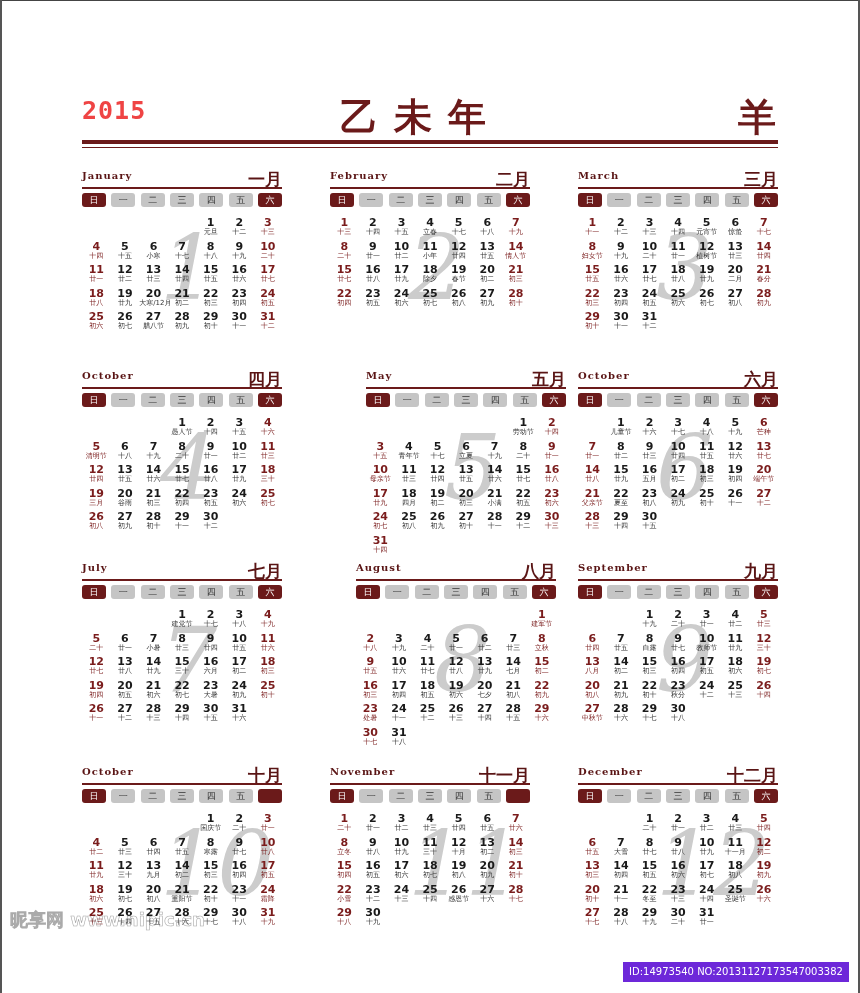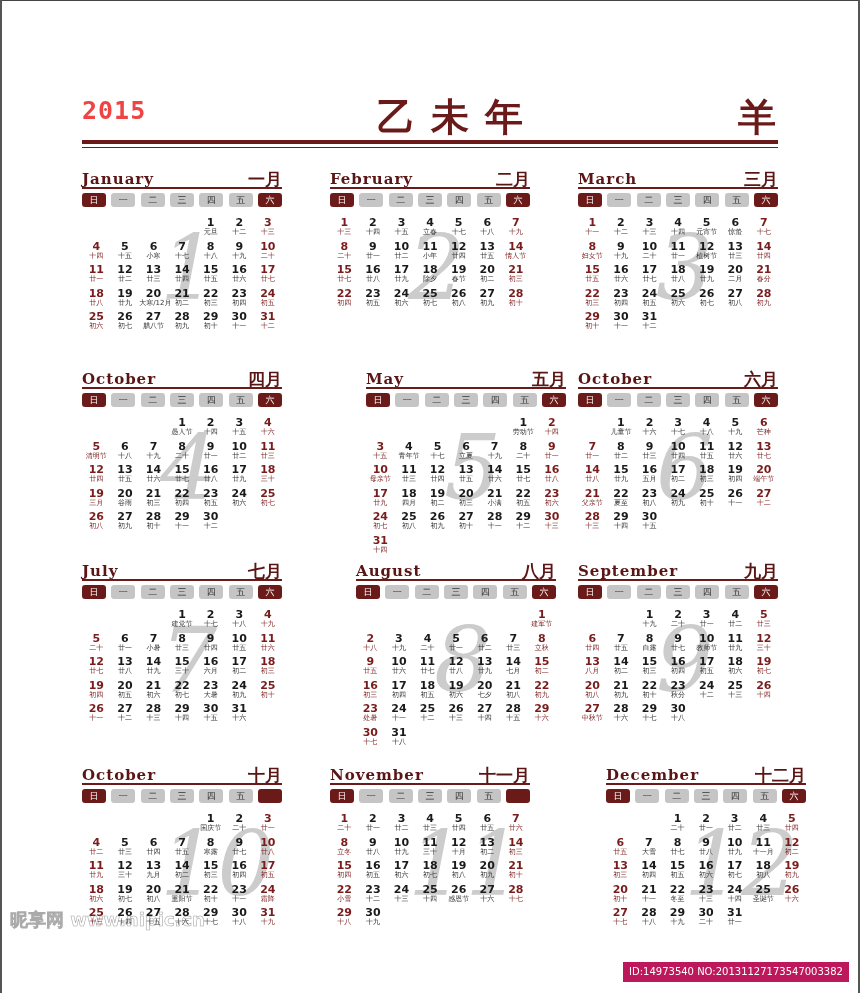--- a/index.html
+++ b/index.html
@@ -5,42 +5,42 @@
   html, body { margin: 0; padding: 0; }
   body {
     width: 860px; height: 993px; background: #ffffff; position: relative; overflow: hidden;
     font-family: "DejaVu Sans", sans-serif;
   }
   .frame-top { position: absolute; left: 0; top: 0; width: 860px; height: 1px; background: #444; }
   .frame-left { position: absolute; left: 0; top: 0; width: 2px; height: 993px; background: #555; }
   .frame-right { position: absolute; right: 0; top: 0; width: 2px; height: 993px; background: #555; }
 
   .title-year { position: absolute; left: 82px; top: 96px; font-family: "DejaVu Sans Mono", monospace; font-weight: bold; font-size: 25px; color: #ef4444; letter-spacing: 1px; }
-  .title-cn { position: absolute; left: 340px; top: 92px; font-size: 38px; font-weight: bold; color: #6b1a1a; letter-spacing: 16px; margin-left: 37px; }
+  .title-cn { position: absolute; left: 340px; top: 92px; font-size: 38px; font-weight: bold; color: #6b1a1a; letter-spacing: 16px; }
   .title-zodiac { position: absolute; left: 738px; top: 92px; font-size: 38px; font-weight: bold; color: #6b1a1a; }
   .rule-thick { position: absolute; left: 82px; top: 140px; width: 696px; height: 4px; background: #6b1a1a; }
   .rule-thin { position: absolute; left: 82px; top: 147px; width: 696px; height: 1px; background: #6b1a1a; }
 
   .month { position: absolute; width: 200px; }
   .m-head { position: relative; height: 18px; }
-  .m-en { position: absolute; left: 0; top: 2px; font-family: "DejaVu Serif", serif; font-weight: bold; font-size: 15px; color: #5a1515; letter-spacing: 1px; }
+  .m-en { position: absolute; left: 0; top: 2px; font-family: "DejaVu Serif", serif; font-weight: bold; font-size: 10px; color: #5a1515; letter-spacing: 1px; }
   .m-cn { position: absolute; right: 0; top: 0; font-weight: bold; font-size: 17px; color: #5a1515; }
   .m-rule { height: 2px; background: #6b1a1a; margin-top: 1px; }
   .wk { display: flex; justify-content: space-between; margin-top: 4px; }
   .wk span { width: 24px; height: 14px; border-radius: 3px; background: #c5c5c5; color: #333; font-size: 9px; text-align: center; line-height: 14px; }
   .wk span.we { background: #6b1a1a; color: #fff; }
   .grid { position: relative; margin-top: 10px; display: grid; grid-template-columns: repeat(7, 28.6px); grid-auto-rows: 23.5px; }
   .big { position: absolute; left: 78px; top: 6px; font-family: "DejaVu Serif", serif; font-style: italic; font-size: 90px; color: #bbb; opacity: 0.75; line-height: 1; z-index: 0; pointer-events: none; }
   .cell { position: relative; z-index: 1; text-align: center; }
   .d { font-weight: bold; font-size: 11px; color: #1a1a1a; line-height: 11px; }
   .l { font-size: 7px; color: #333; line-height: 9px; white-space: nowrap; }
   .cell.red .d, .cell.red .l { color: #7a1c1c; }
 
   .wm-left { position: absolute; left: 10px; top: 908px; font-size: 18px; color: #fff; -webkit-text-stroke: 0.6px #aaa; font-weight: bold; }
-  .wm-right { position: absolute; left: 623px; top: 962px; width: 226px; height: 20px; background: #be185d; color: #fff; font-size: 10px; line-height: 20px; text-align: center; }
+  .wm-right { position: absolute; left: 623px; top: 962px; width: 226px; height: 20px; background: #6d28d9; color: #fff; font-size: 10px; line-height: 20px; text-align: center; }
 </style>
 </head>
 <body>
 
 <div class="frame-top"></div>
 <div class="frame-left"></div>
 <div class="frame-right"></div>
 
 <div class="title-year">2015</div>
 <div class="title-cn">乙未年</div>
@@ -1615,21 +1615,21 @@
         <div class="cell red">
           <div class="d">29</div>
           <div class="l">十八</div>
         </div>
         <div class="cell">
           <div class="d">30</div>
           <div class="l">十九</div>
         </div>
       </div>
     </div>
-    <div class="month" style="left: 578px; top: 764px; margin-left: 28px;">
+    <div class="month" style="left: 578px; top: 764px;">
       <div class="m-head">
         <span class="m-en">December</span>
         <span class="m-cn">十二月</span>
       </div>
       <div class="m-rule"></div>
       <div class="wk">
         <span class="we">日</span>
         <span>一</span>
         <span>二</span>
         <span>三</span>

